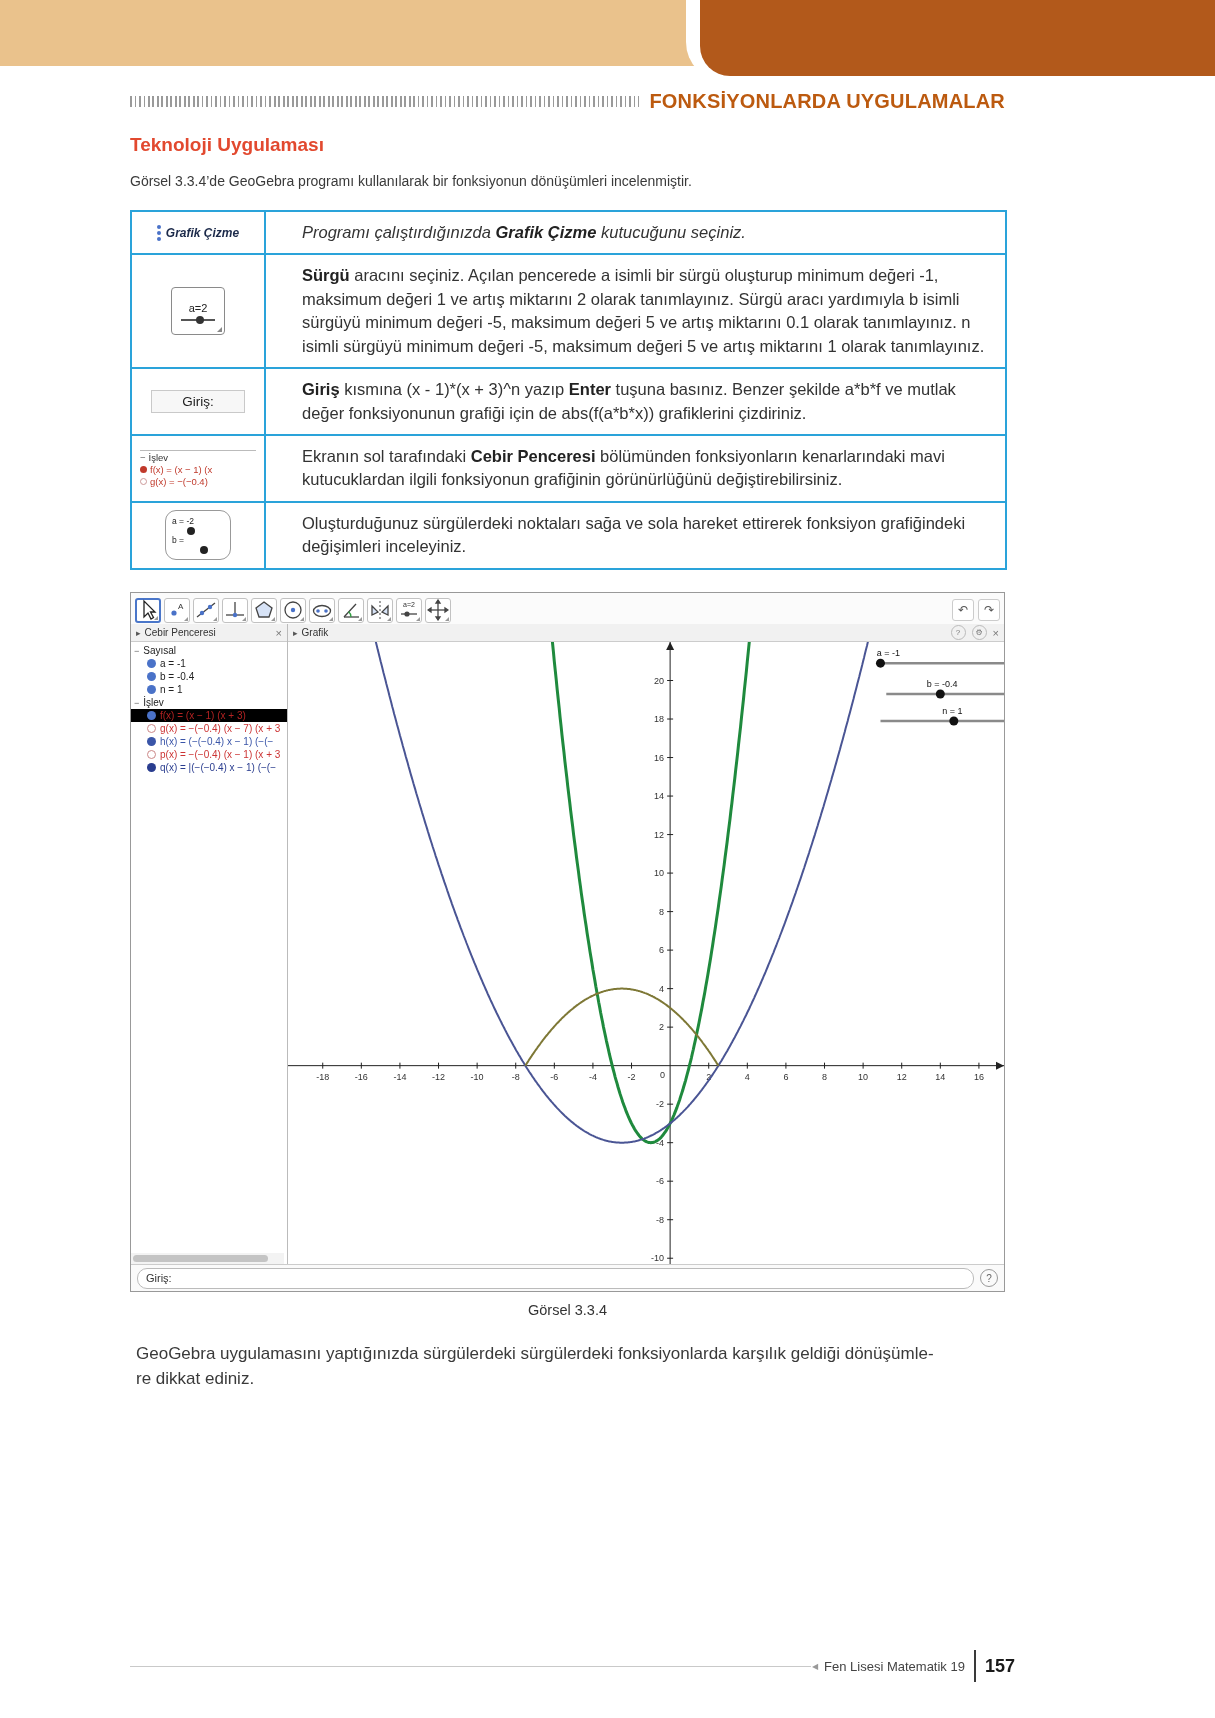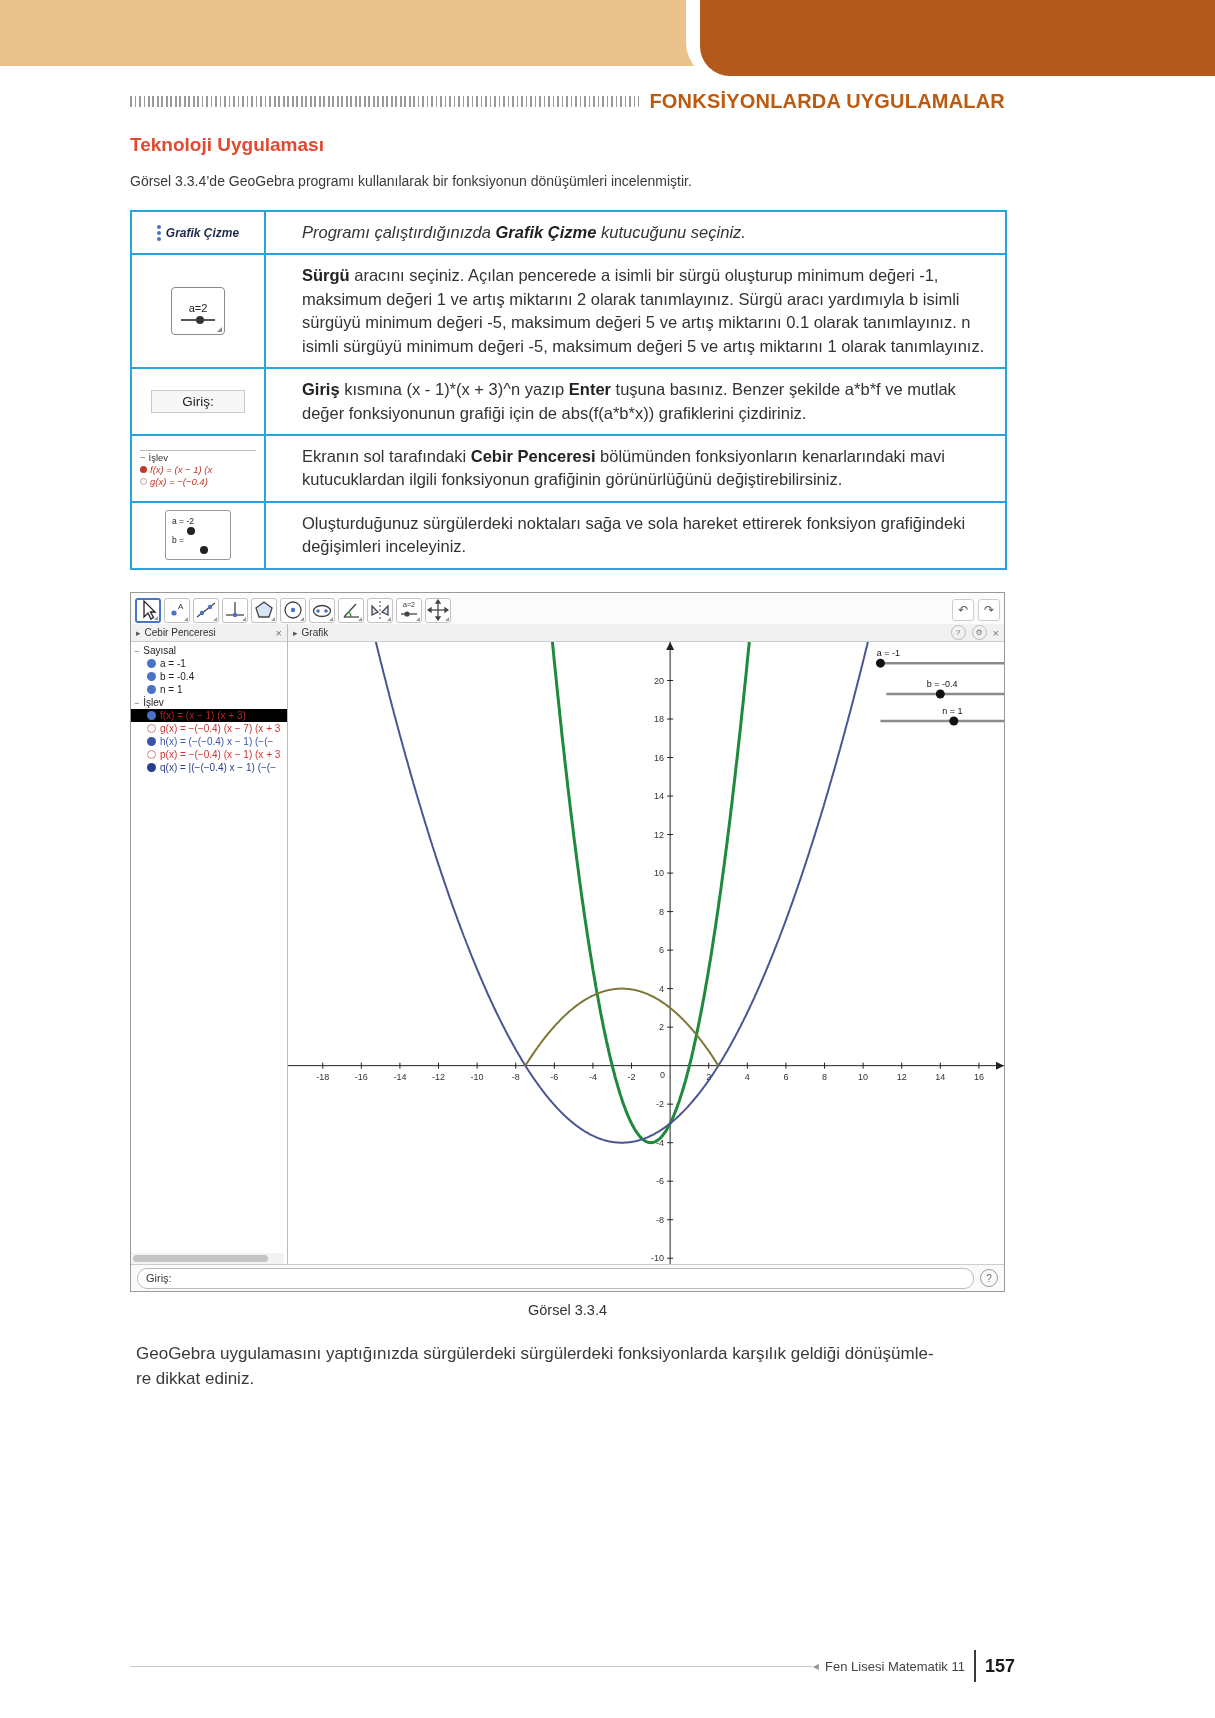--- a/index.html
+++ b/index.html
@@ -40,27 +40,27 @@
   .stb-label{font-size:11px;color:#222;}
   .stb-slider{position:relative;width:34px;height:2px;background:#555;}
   .stb-dot{position:absolute;left:45%;top:-3px;width:8px;height:8px;border-radius:50%;background:#333;}
 
   .giris-box{min-width:72px;padding:3px 10px;border:1px solid #c9c9c9;background:#f7f7f7;
              font-size:13.5px;color:#222;text-align:center;}
 
   .islev-mini{width:116px;font-size:9.5px;color:#333;border-top:1px solid #bbb;padding-top:1px;}
   .im-header{display:flex;gap:3px;align-items:center;color:#333;}
   .im-minus{color:#666;}
-  .im-row{display:flex;gap:3px;align-items:center;white-space:nowrap;overflow:hidden;margin-top:1px;font-style:italic;}
+  .im-row{display:flex;gap:3px;align-items:center;white-space:nowrap;overflow:hidden;margin-top:1px;}
   .im-dot{width:7px;height:7px;border-radius:50%;flex:none;box-sizing:border-box;}
   .im-dot.filled{background:#c0392b;}
   .im-dot.hollow{background:#fff;border:1px solid #c99;}
   .im-red{color:#c0392b;}
 
-  .ms-box{position:relative;width:66px;height:50px;border:1px solid #999;background:#fff;border-radius:3px;
+  .ms-box{position:relative;width:66px;height:50px;border:1px solid #999;background:#fff;border-radius:11px;
           display:flex;flex-direction:column;justify-content:center;padding:14px 6px;box-sizing:border-box;overflow:hidden;}
   .ms-label{font-size:8.5px;color:#222;}
   .ms-line{position:relative;width:50px;height:2px;background:#666;margin:4px 0 5px 0;}
   .ms-dot{position:absolute;top:-3px;width:8px;height:8px;border-radius:50%;background:#222;}
 
   
   .gg{position:absolute;top:592px;left:130px;width:875px;height:700px;border:1px solid #999;
       background:#fff;box-sizing:border-box;}
   .gg-toolbar{height:30px;border-bottom:1px solid #c9c9c9;background:#fbfbfb;display:flex;
               align-items:center;padding:2px 4px;gap:3px;}
@@ -461,18 +461,18 @@
   <div class="caption">Görsel 3.3.4</div>
 
   <div class="outro">
     <span>GeoGebra uygulamasını yaptığınızda sürgülerdeki sürgülerdeki fonksiyonlarda karşılık geldiği dönüşümle-</span>
     <span>re dikkat ediniz.</span>
   </div>
 
   <div class="footer">
     <div class="footer-line"></div>
     <span class="footer-arrow">◀</span>
-    <span class="footer-text">Fen Lisesi Matematik 11</span>
+    <span class="footer-text">Fen Lisesi Matematik 19</span>
     <span class="footer-bar"></span>
     <span class="page-num">157</span>
   </div>
 
 </div>
 
 </body></html>

